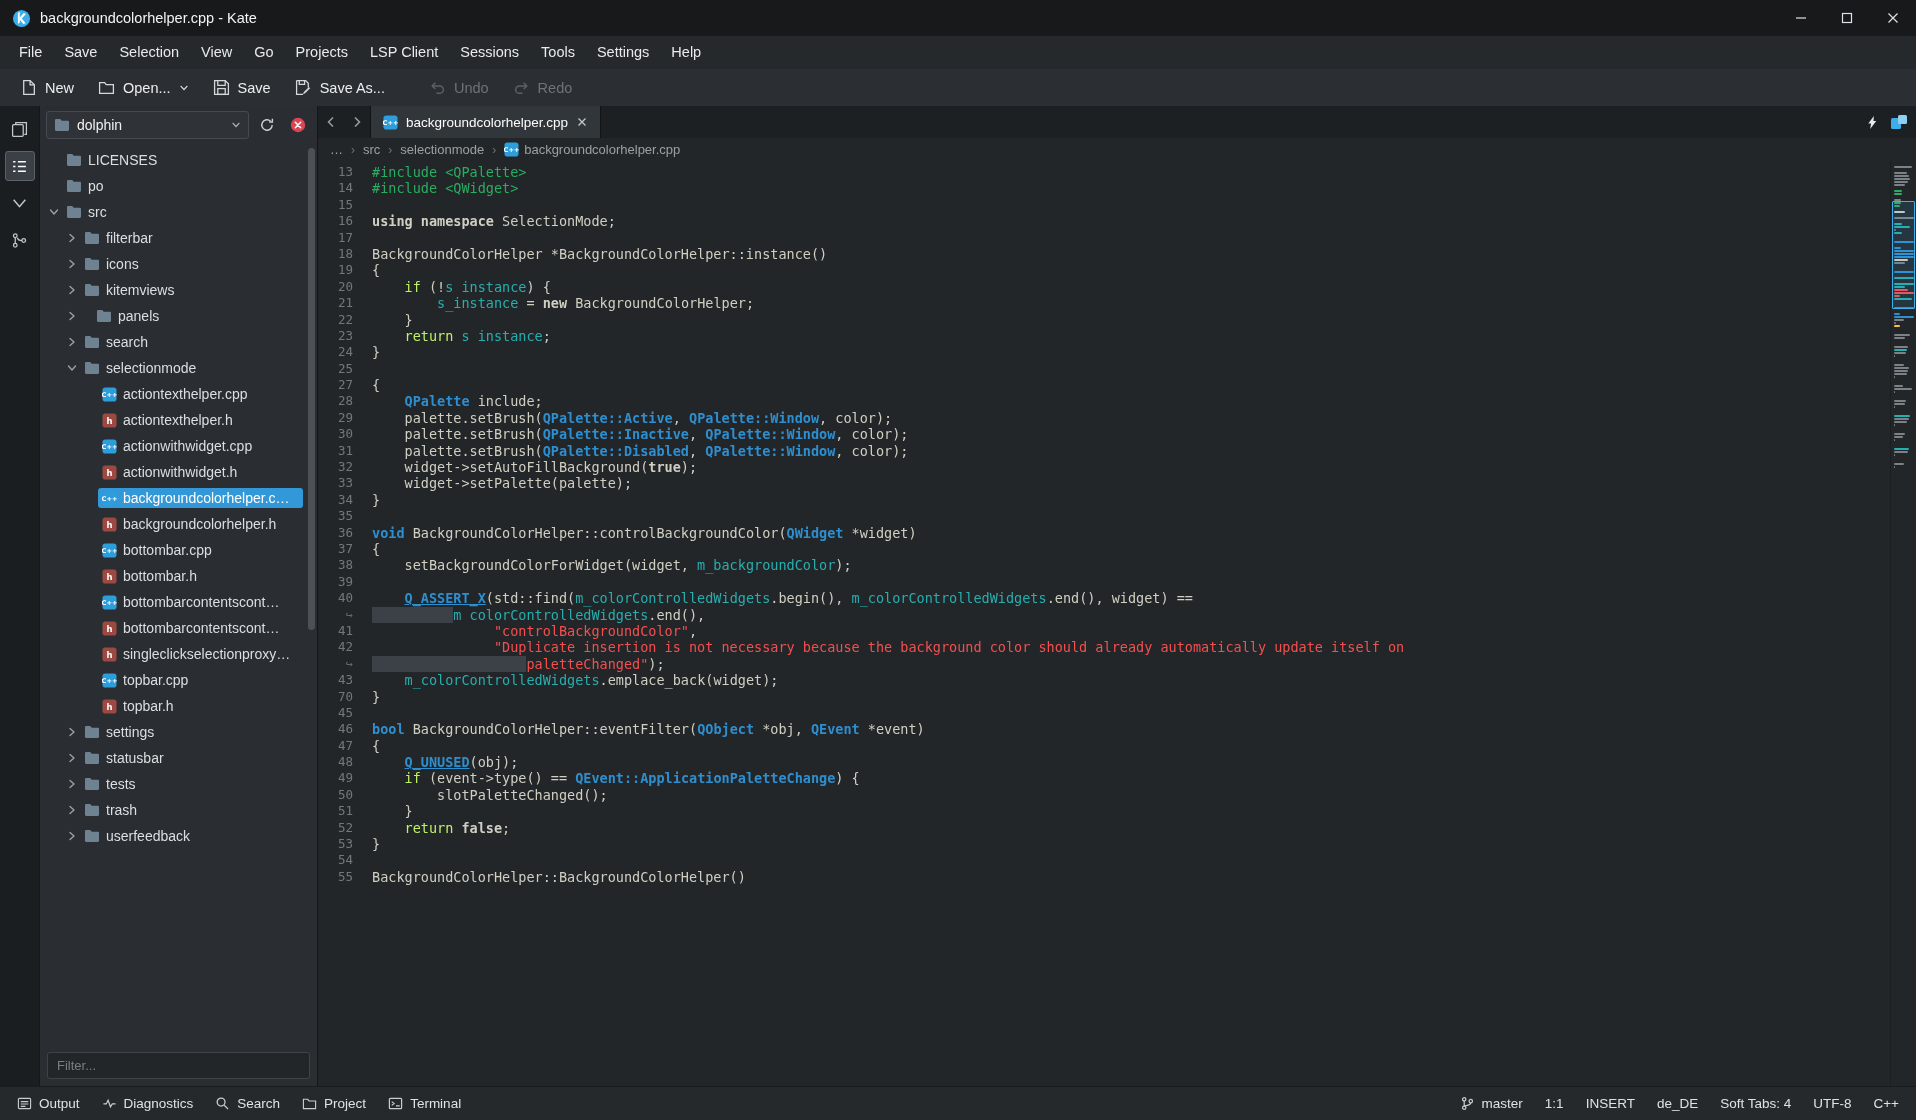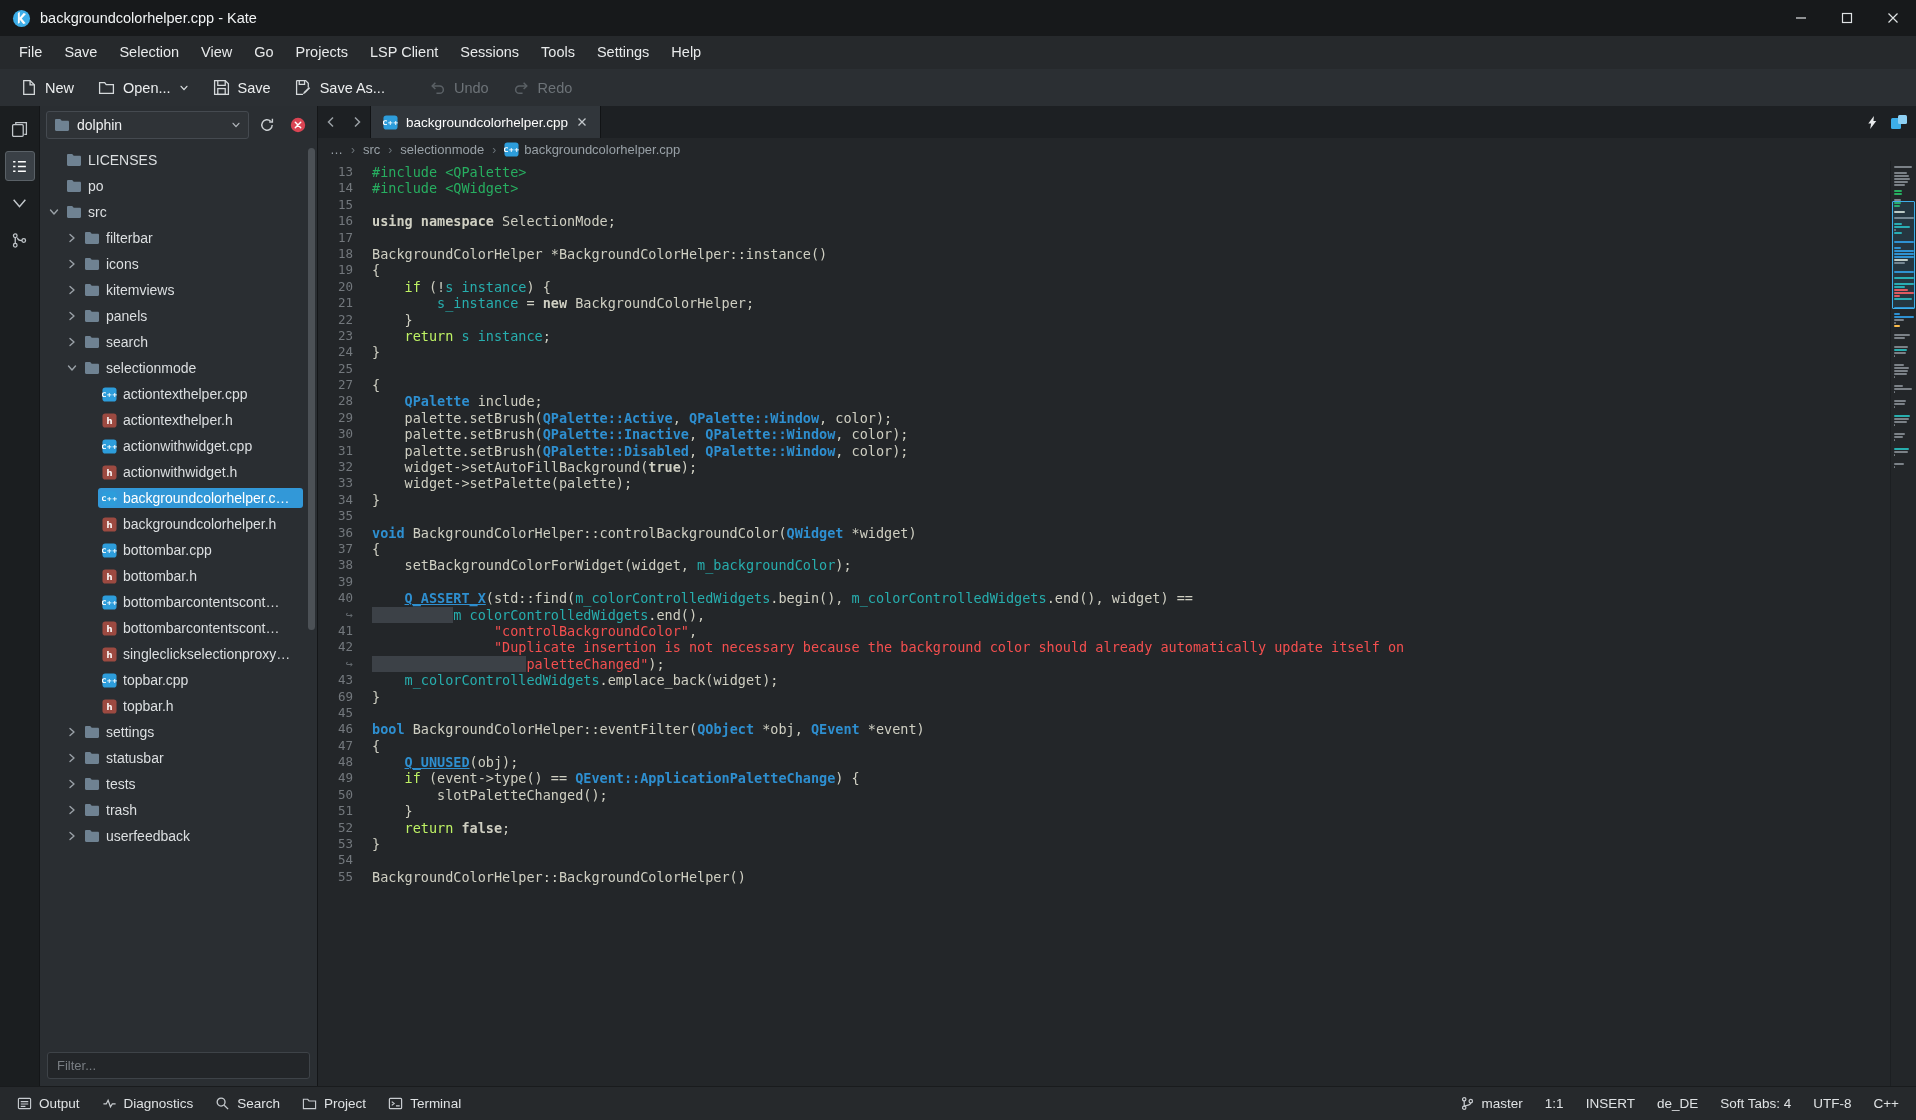--- a/index.html
+++ b/index.html
@@ -349,21 +349,21 @@
             </span>
             <span class="sel-pill">
               <span class="t-icon">
                 <svg width="16" height="14" viewBox="0 0 16 14">
                   <path d="M1 2.2C1 1.5 1.5 1 2.2 1h4l1.5 1.8h6.1c.7 0 1.2.5 1.2 1.2v7.8c0 .7-.5 1.2-1.2 1.2H2.2c-.7 0-1.2-.5-1.2-1.2z" fill="#6f8292"></path>
                 </svg>
               </span>
               <span class="label">kitemviews</span>
             </span>
           </div>
-          <div class="tree-row" style="padding-left: 24px;">
+          <div class="tree-row" style="padding-left: 24px; gap: 12px;">
             <span class="expander">
               <svg width="12" height="12" viewBox="0 0 12 12">
                 <path d="M4 2.5L8 6l-4 3.5" fill="none" stroke="currentColor" stroke-width="1.4" stroke-linecap="round" stroke-linejoin="round"></path>
               </svg>
             </span>
             <span class="sel-pill">
               <span class="t-icon">
                 <svg width="16" height="14" viewBox="0 0 16 14">
                   <path d="M1 2.2C1 1.5 1.5 1 2.2 1h4l1.5 1.8h6.1c.7 0 1.2.5 1.2 1.2v7.8c0 .7-.5 1.2-1.2 1.2H2.2c-.7 0-1.2-.5-1.2-1.2z" fill="#6f8292"></path>
                 </svg>
@@ -857,21 +857,21 @@
               <span class="gutter wrapmark">↪</span>
               <span class="fold"></span>
               <span class="line-text"><span class="wrap-fill" style="width: 19ch;"></span><span class="tk-s">paletteChanged"</span><span class="tk-p">);</span></span>
             </div>
             <div class="code-row">
               <span class="gutter">43</span>
               <span class="fold"></span>
               <span class="line-text"><span class="tk-p">    </span><span class="tk-m">m_colorControlledWidgets</span><span class="tk-p">.emplace_back(widget);</span></span>
             </div>
             <div class="code-row">
-              <span class="gutter">69</span>
+              <span class="gutter">70</span>
               <span class="fold"></span>
               <span class="line-text"><span class="tk-p">}</span></span>
             </div>
             <div class="code-row">
               <span class="gutter">45</span>
               <span class="fold"></span>
               <span class="line-text"></span>
             </div>
             <div class="code-row">
               <span class="gutter">46</span>

